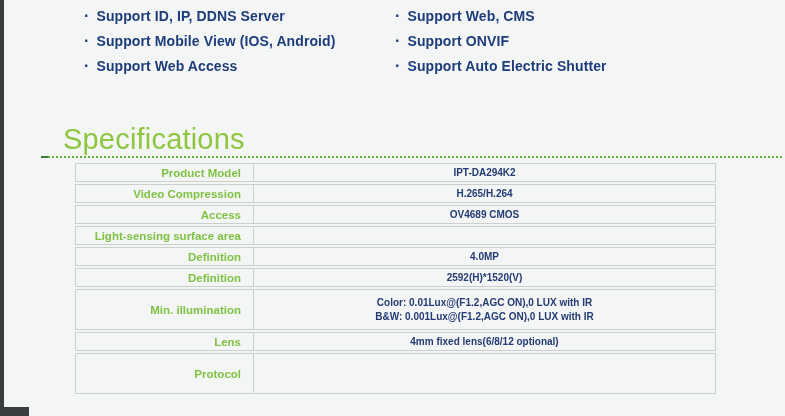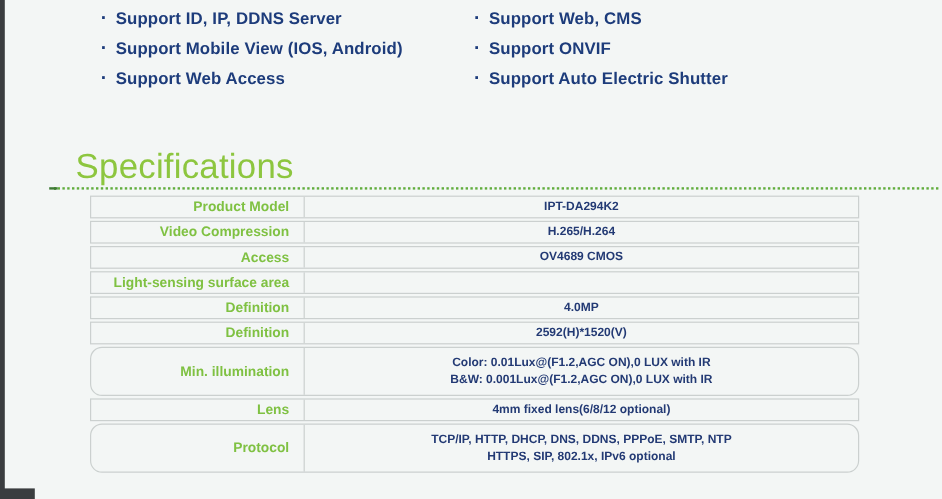--- a/index.html
+++ b/index.html
@@ -42,21 +42,21 @@
   }
 
   
   .spec-table { position: absolute; left: 65px; top: 163px; width: 641px; margin-left: 10px; }
   .spec-row {
     display: flex;
     border: 1px solid #cbd0cf;
     margin-bottom: 2px;
     height: 19px;
   }
-  .spec-row.tall { height: 41px; border-radius: 10px; }
+  .spec-row.tall { height: 41px; }
   .spec-label {
     width: 178px; flex: none;
     border-right: 1px solid #cbd0cf;
     display: flex; align-items: center; justify-content: flex-end;
     padding-right: 12px;
     color: #7fc142; font-weight: 700; font-size: 11.5px;
     white-space: nowrap;
   }
   .spec-value {
     flex: 1;
@@ -156,20 +156,16 @@
 
   <div class="spec-row">
     <div class="spec-label">Lens</div>
     <div class="spec-value">
         <span>4mm fixed lens(6/8/12 optional)</span>
       </div>
   </div>
 
   <div class="spec-row tall">
     <div class="spec-label">Protocol</div>
-    <div class="spec-value">
-      <span>TCP/IP, HTTP, DHCP, DNS, DDNS, PPPoE, SMTP, NTP</span>
-      <span>HTTPS, SIP, 802.1x, IPv6 optional</span>
-    </div>
   </div>
 
 
 </div>
 
 </body></html>

